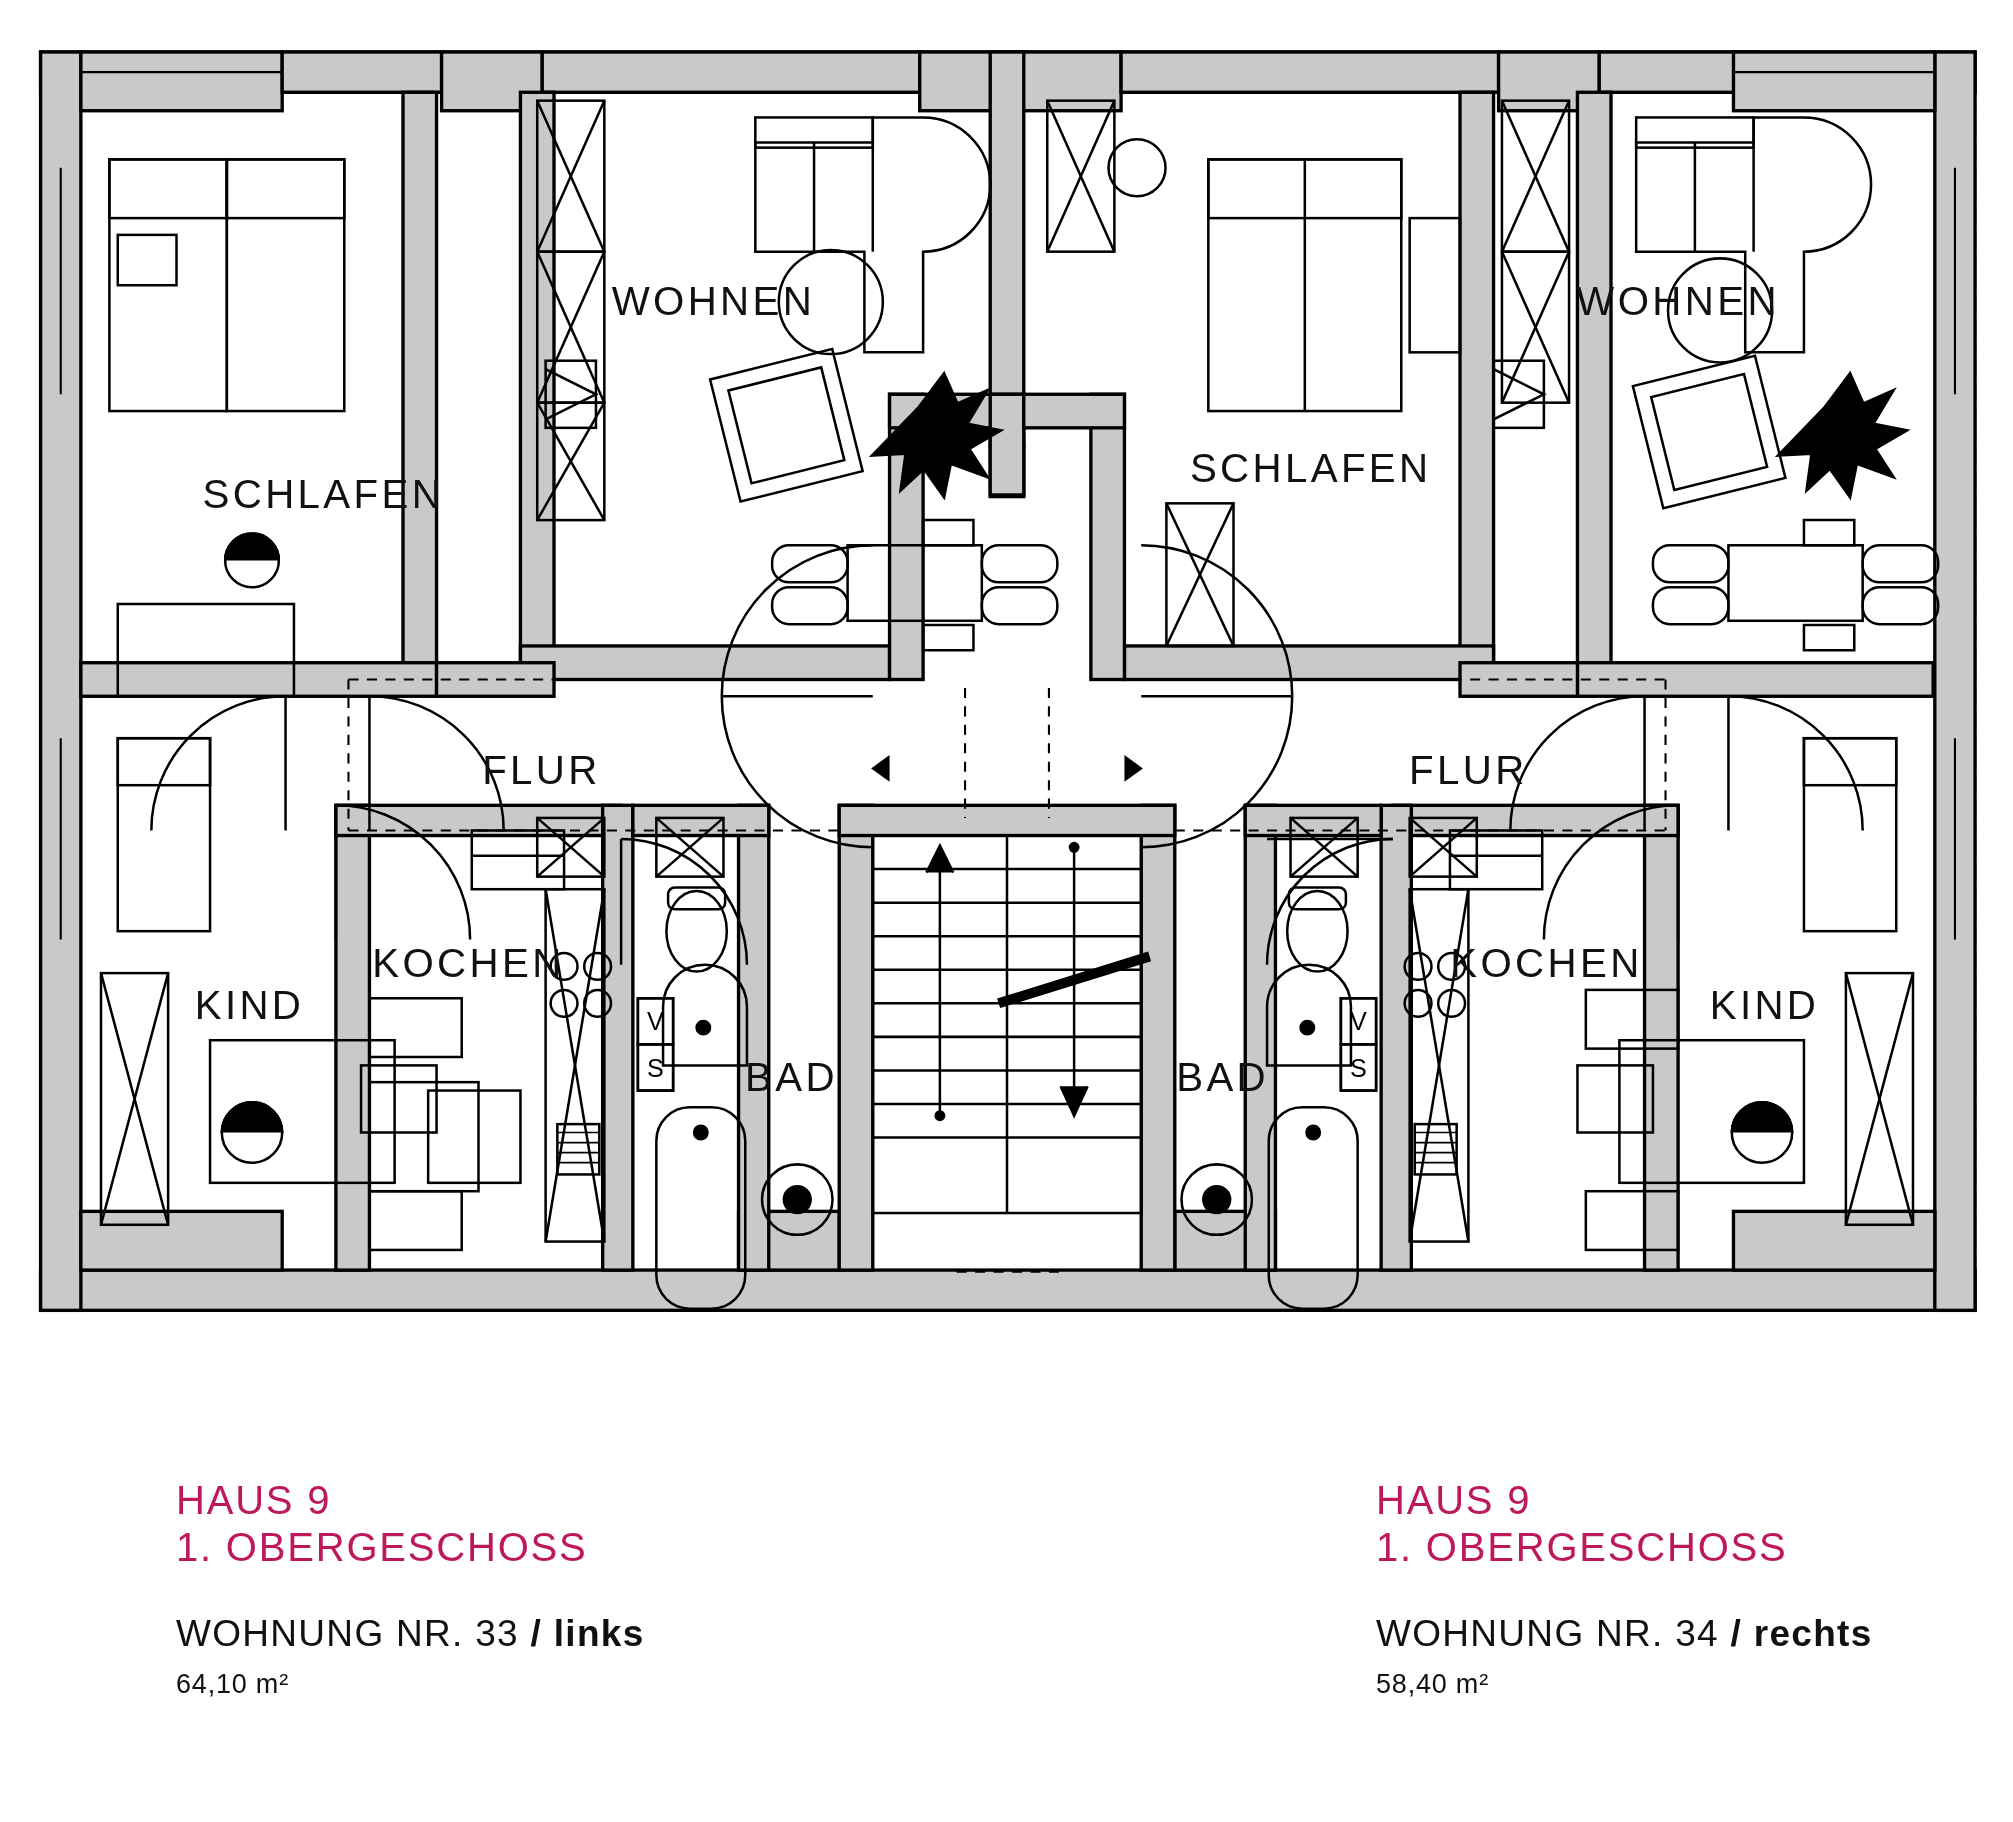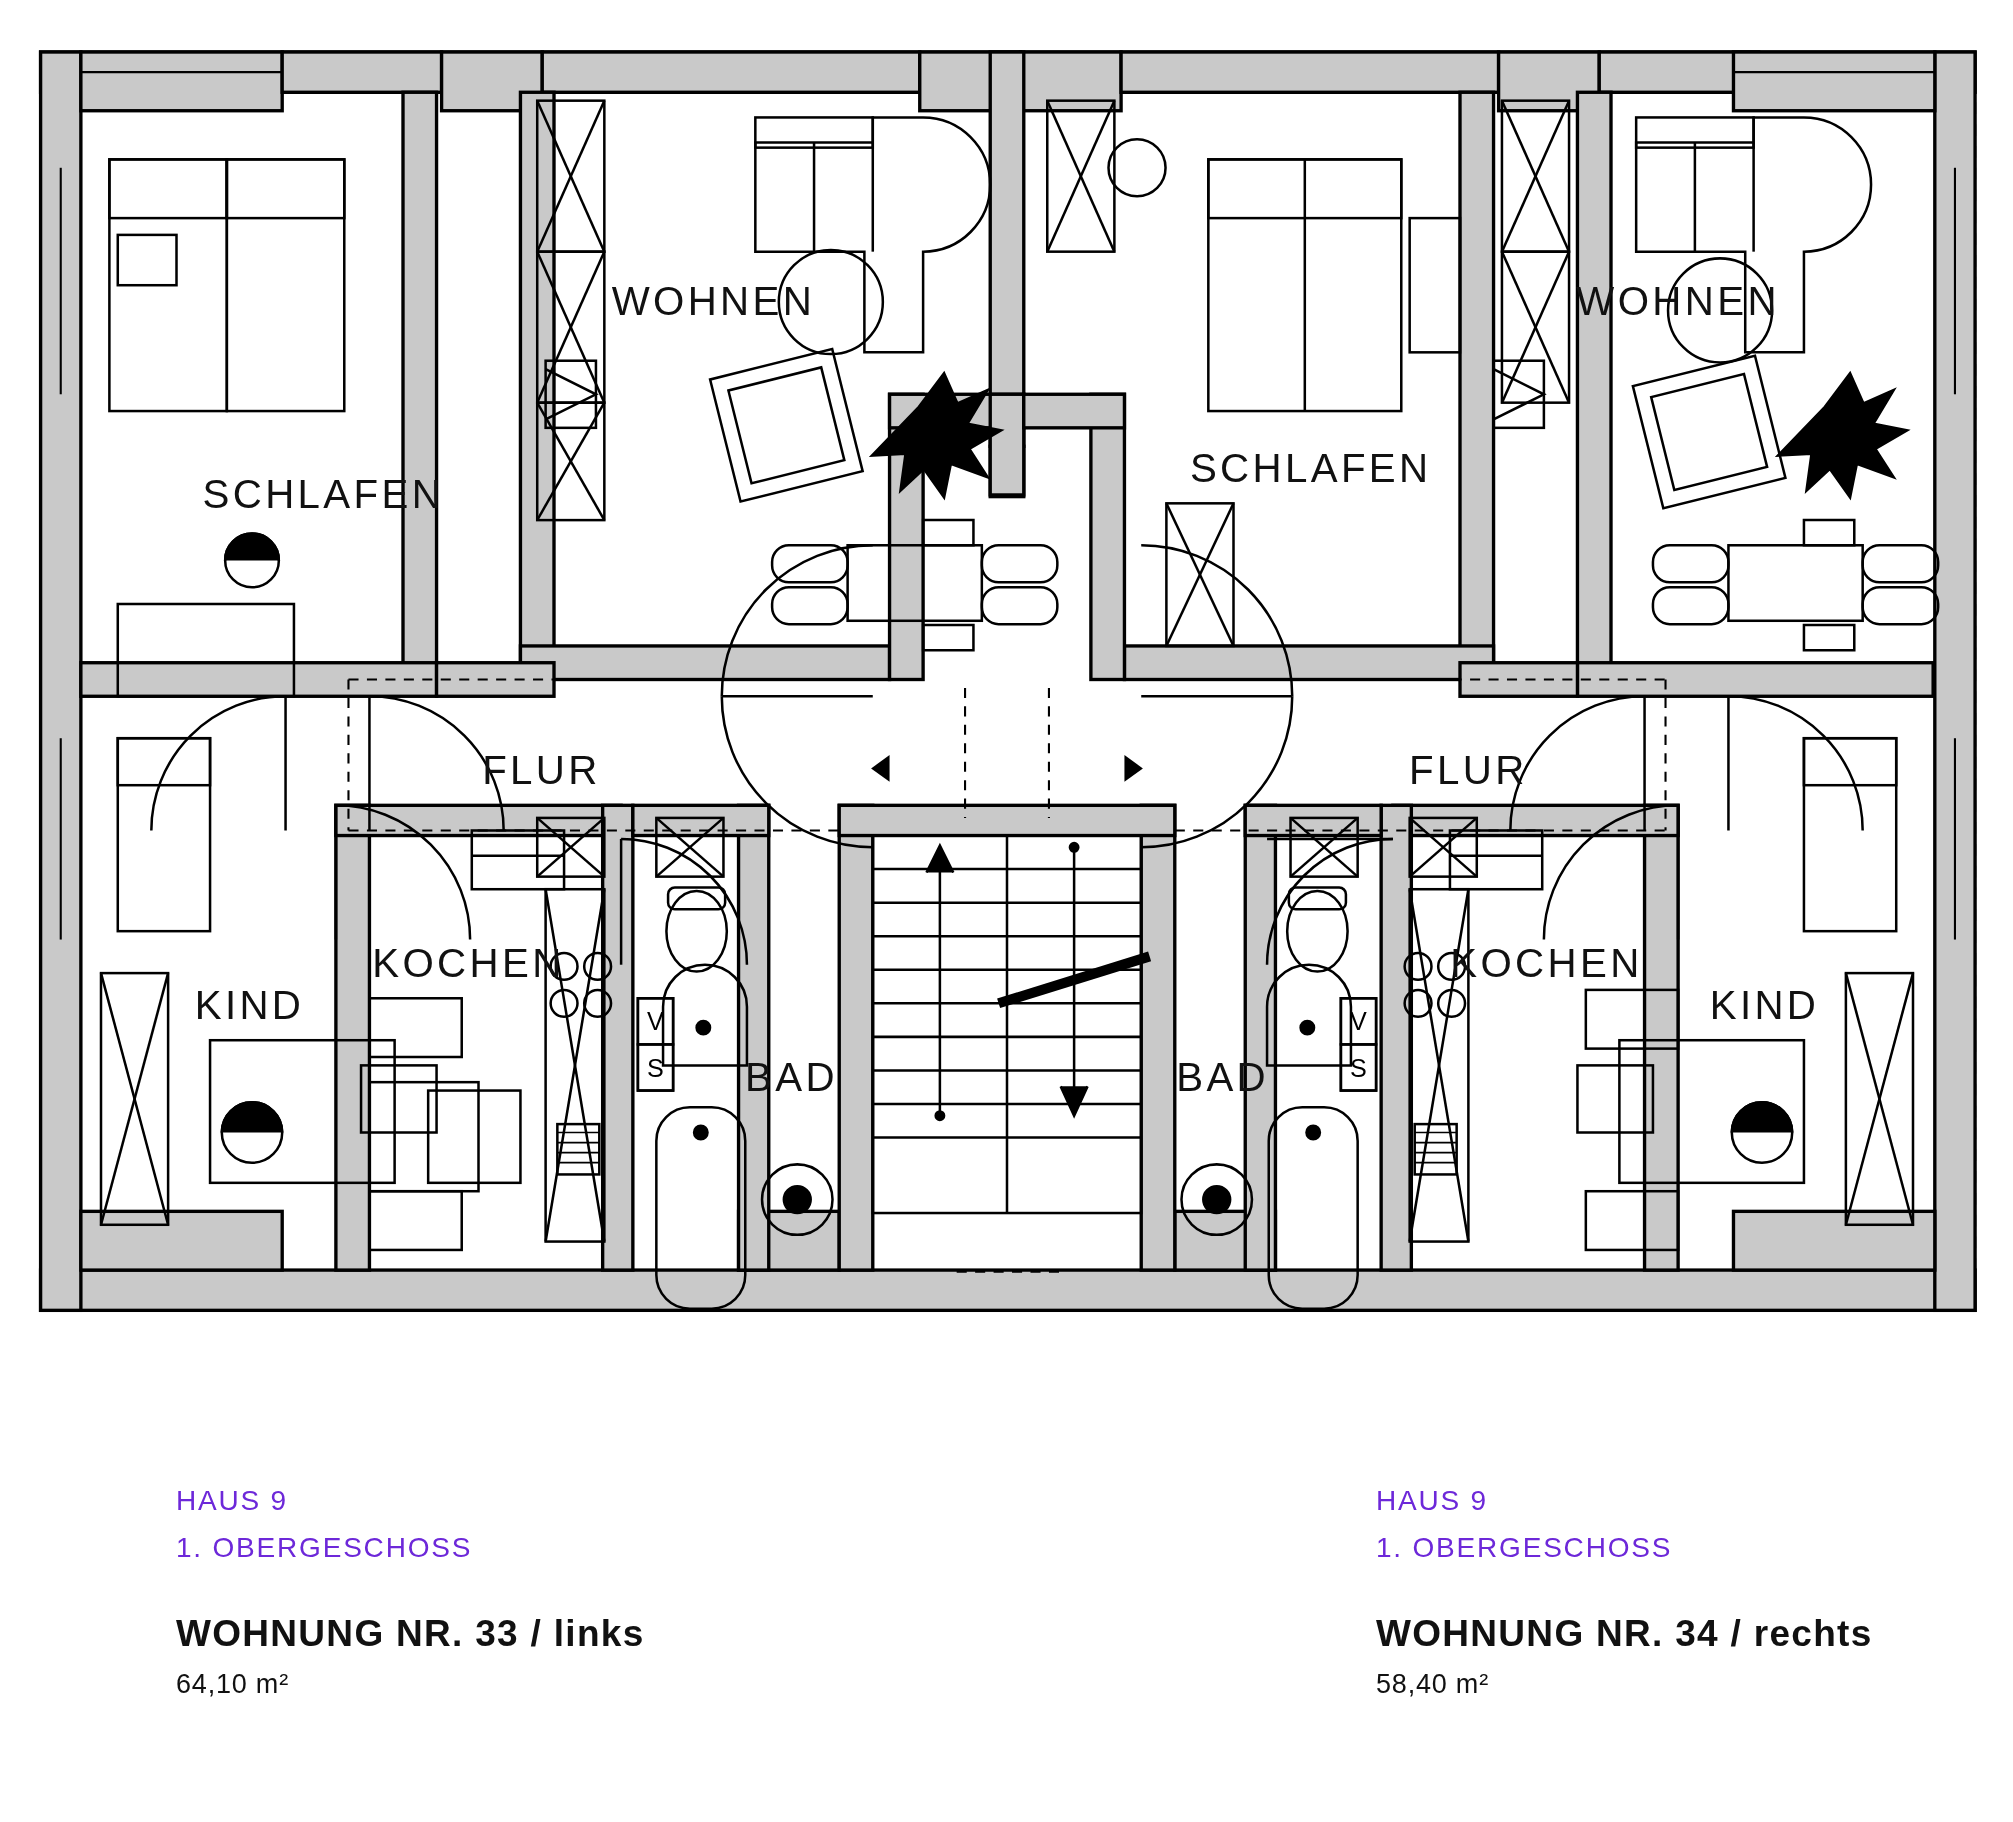--- a/index.html
+++ b/index.html
@@ -35,36 +35,36 @@
     height: 302px;
   }
   .legend-block {
     position: absolute;
     top: 0;
     width: 839px;
   }
   .legend-left { left: 176px; }
   .legend-right { left: 1376px; }
   .legend-line {
-    font-size: 28px;
+    font-size: 40px;
     letter-spacing: 1.8px;
-    color: #6d28d9;
+    color: #be185d;
     line-height: 47px;
     white-space: nowrap;
   }
   .legend-gap { height: 37px; }
   .legend-title {
     font-size: 37px;
     letter-spacing: 1.3px;
     color: #111;
     white-space: nowrap;
     line-height: 52px;
   }
   .legend-title .bold {
-    font-weight: bold;
+    font-weight: normal;
   }
   .legend-title .light {
     font-weight: bold;
   }
   .legend-area {
     font-size: 27px;
     letter-spacing: 0.8px;
     color: #111;
     line-height: 49px;
     white-space: nowrap;

